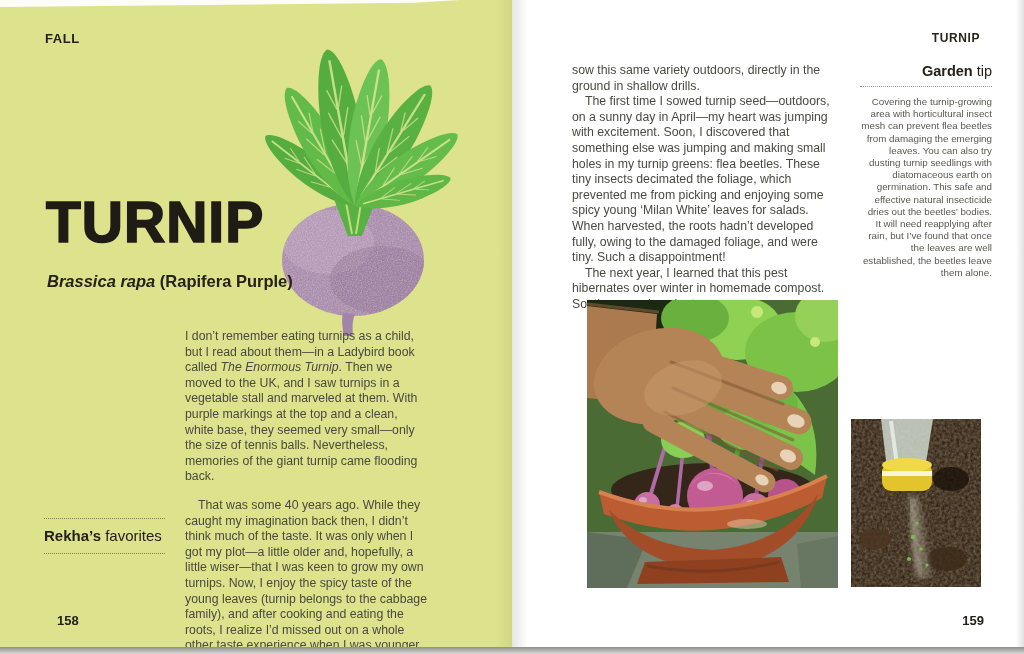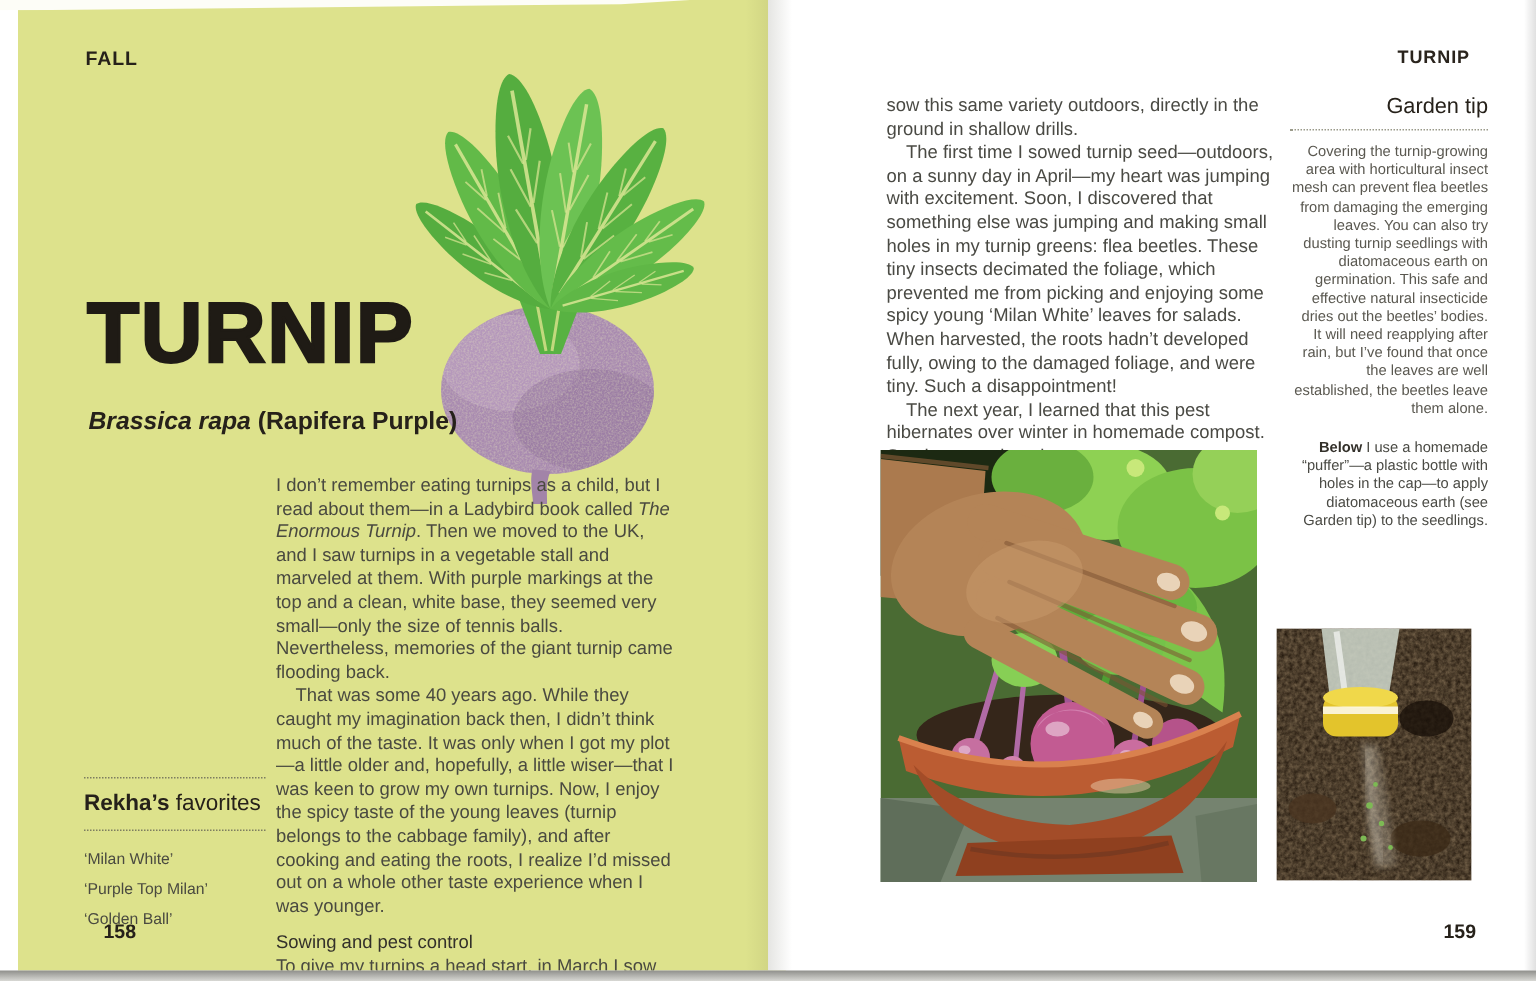--- a/index.html
+++ b/index.html
@@ -1,20 +1,20 @@
 <!DOCTYPE html>
 <html><head>
 <meta charset="utf-8">
 <style>
   html,body{margin:0;padding:0;}
   body{width:1024px;height:654px;overflow:hidden;background:#fff;
        font-family:"Liberation Sans","DejaVu Sans",sans-serif;}
   .sheet{position:relative;width:1024px;height:654px;background:#fff;}
   .page{position:absolute;top:0;height:647px;overflow:hidden;}
-  .page-left{left:12px;width:512px;background:#dde28c;}
+  .page-left{left:0;width:512px;background:#dde28c;}
   .page-right{left:512px;width:512px;background:#ffffff;}
   .gutter-shadow-r{position:absolute;left:512px;top:0;width:16px;height:647px;
       background:linear-gradient(to right,rgba(55,55,35,.13),rgba(55,55,35,0));pointer-events:none;}
   .gutter-shadow-l{position:absolute;left:497px;top:0;width:15px;height:647px;
       background:linear-gradient(to left,rgba(55,55,25,.07),rgba(55,55,25,0));pointer-events:none;}
   .bottom-shadow{position:absolute;left:0;top:647px;width:1024px;height:7px;
       background:linear-gradient(to bottom,#8f8f8b,#d8d8d4);}
   .top-sliver{position:absolute;left:0;top:0;width:460px;height:7px;background:#fdfdf7;
       clip-path:polygon(0 0,100% 0,90% 40%,0 100%);}
   .right-edge{position:absolute;left:1016px;top:0;width:8px;height:647px;
@@ -22,42 +22,42 @@
 
   
   .hdr-left{position:absolute;left:45px;top:31px;font-size:13px;font-weight:700;
       letter-spacing:.6px;color:#26211a;}
   .title{position:absolute;left:46px;top:194px;font-size:57px;line-height:1;
       font-weight:700;-webkit-text-stroke:1.7px #1f1b15;color:#1f1b15;letter-spacing:1px;}
   .subtitle{position:absolute;left:47px;top:272px;font-size:16.5px;font-weight:700;color:#26211a;}
   .subtitle .lat{font-style:italic;margin-top:24px;}
   .body-col{position:absolute;left:172px;top:316px;width:268px;font-size:12.3px;
       line-height:15.6px;color:#4a4a40;}
-  .body-col p{margin:0;}
+  .body-col p{margin:13px;}
   .indent{text-indent:13px;}
   .sec-head{margin-top:9px !important;font-weight:400;color:#33302a;}
   .fav{position:absolute;left:44px;top:518px;width:121px;color:#33302a;}
   .fav-head{border-top:1px dotted #7d7d60;border-bottom:1px dotted #7d7d60;
       padding:8px 0 9px 0;font-size:15px;color:#26211a;}
   .fav-head b{font-weight:700;}
   .fav-list{margin:9px 0 0 0;padding:0;list-style:none;font-size:10.5px;
       line-height:20px;color:#4a4a40;}
   .pagenum{position:absolute;top:613px;font-size:13px;font-weight:700;color:#26211a;}
   .pn-left{left:45px;margin-left:12px;}
   .pn-right{right:40px;}
 
   
   .hdr-right{position:absolute;right:44px;top:31px;font-size:12px;font-weight:700;
       letter-spacing:.6px;color:#2a241d;}
-  .main-col{position:absolute;left:79px;top:63px;width:262px;font-size:12.3px;
+  .main-col{position:absolute;left:60px;top:63px;width:262px;font-size:12.3px;
       line-height:15.6px;color:#4a4a44;}
   .main-col p{margin:0;}
   .sidebar{position:absolute;left:348px;top:63px;width:132px;text-align:right;}
   .tip-head{font-size:14.5px;color:#26211a;padding-bottom:7px;border-bottom:1px dotted #9a9a8a;}
-  .tip-head b{font-weight:400;margin-left:20px;}
+  .tip-head b{font-weight:700;margin-left:20px;}
   .tip-body{margin-top:9px;font-size:9.8px;line-height:12.2px;color:#5a5850;}
   .caption{margin-top:14px;font-size:9.8px;line-height:12.2px;color:#4a4a44;}
   .caption b{font-weight:700;color:#33302a;}
   .photo{position:absolute;display:block;}
   .photo-large{left:75px;top:300px;width:251px;height:288px;}
   .photo-small{left:339px;top:419px;width:130px;height:168px;}
   .illo{position:absolute;left:250px;top:14px;width:235px;height:322px;}
 </style>
 </head>
 <body>
@@ -115,43 +115,37 @@
 
     <div class="body-col">
       <p><span>I don’t remember eating turnips as a child, but I read about them—in a Ladybird book called </span><i>The Enormous Turnip</i><span>. Then we moved to the UK, and I saw turnips in a vegetable stall and marveled at them. With purple markings at the top and a clean, white base, they seemed very small—only the size of tennis balls. Nevertheless, memories of the giant turnip came flooding back.</span></p>
       <p class="indent">That was some 40 years ago. While they caught my imagination back then, I didn’t think much of the taste. It was only when I got my plot—a little older and, hopefully, a little wiser—that I was keen to grow my own turnips. Now, I enjoy the spicy taste of the young leaves (turnip belongs to the cabbage family), and after cooking and eating the roots, I realize I’d missed out on a whole other taste experience when I was younger.</p>
       <p class="sec-head">Sowing and pest control</p>
       <p>To give my turnips a head start, in March I sow an early variety indoors in cell trays. By April, I feel brave enough to</p>
     </div>
 
     <div class="fav">
       <div class="fav-head"><b>Rekha’s</b><span> favorites</span></div>
-      <ul class="fav-list">
-        <li>‘Milan White’</li>
-        <li>‘Purple Top Milan’</li>
-        <li>‘Golden Ball’</li>
-      </ul>
     </div>
 
     <div class="pagenum pn-left">158</div>
   </div>
 
   <div class="page page-right">
     <div class="hdr-right">TURNIP</div>
 
     <div class="main-col">
       <p>sow this same variety outdoors, directly in the ground in shallow drills.</p>
       <p class="indent">The first time I sowed turnip seed—outdoors, on a sunny day in April—my heart was jumping with excitement. Soon, I discovered that something else was jumping and making small holes in my turnip greens: flea beetles. These tiny insects decimated the foliage, which prevented me from picking and enjoying some spicy young ‘Milan White’ leaves for salads. When harvested, the roots hadn’t developed fully, owing to the damaged foliage, and were tiny. Such a disappointment!</p>
       <p class="indent">The next year, I learned that this pest hibernates over winter in homemade compost. So, three weeks prior to</p>
     </div>
 
     <div class="sidebar">
       <div class="tip-head"><b>Garden</b><span> tip</span></div>
       <div class="tip-body">Covering the turnip-growing area with horticultural insect mesh can prevent flea beetles from damaging the emerging leaves. You can also try dusting turnip seedlings with diatomaceous earth on germination. This safe and effective natural insecticide dries out the beetles’ bodies. It will need reapplying after rain, but I’ve found that once the leaves are well established, the beetles leave them alone.</div>
-      <div class="caption"><b>Below</b><span> I use a homemade “puffer”—a plastic bottle with holes in the cap—to apply diatomaceous earth (see Garden tip) to the seedlings.</span></div>
     </div>
 
     <svg class="photo photo-large" viewBox="0 0 251 288" aria-hidden="true">
       <defs>
         <filter id="soft">
             <feGaussianBlur stdDeviation="3"></feGaussianBlur>
           </filter>
       </defs>
       <rect x="0" y="0" width="251" height="288" fill="#4a6b33"></rect>
       <path d="M0,0 L130,0 C95,28 60,42 28,62 L0,84 Z" fill="#1c2912"></path>

